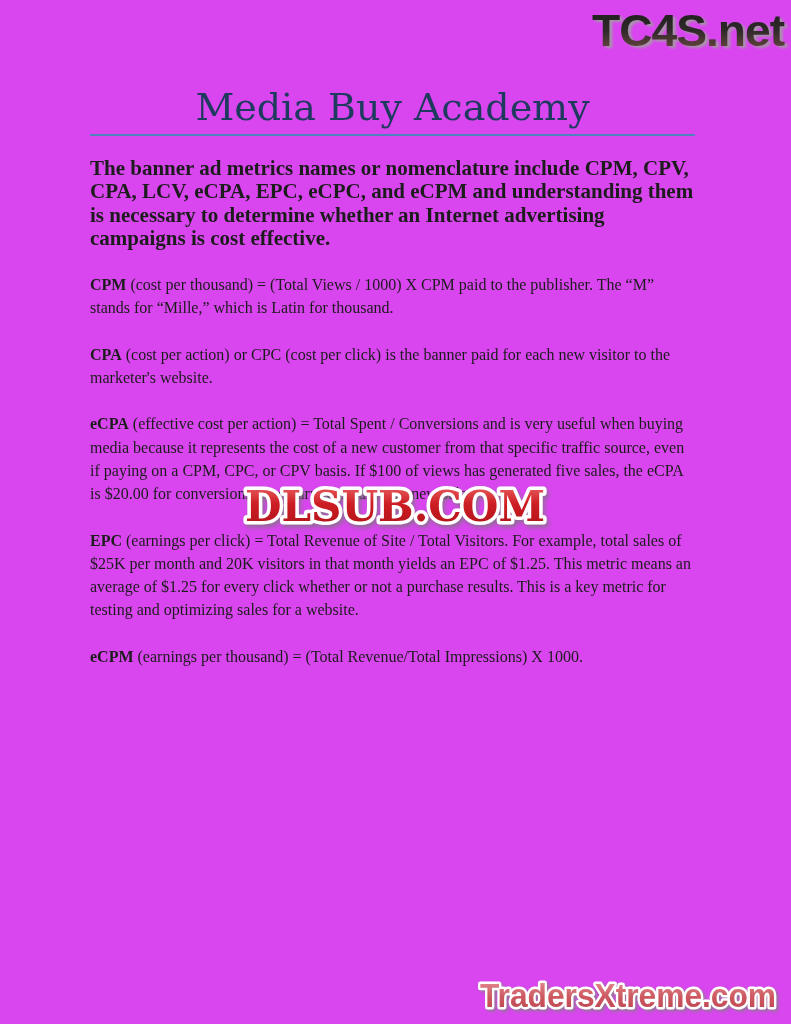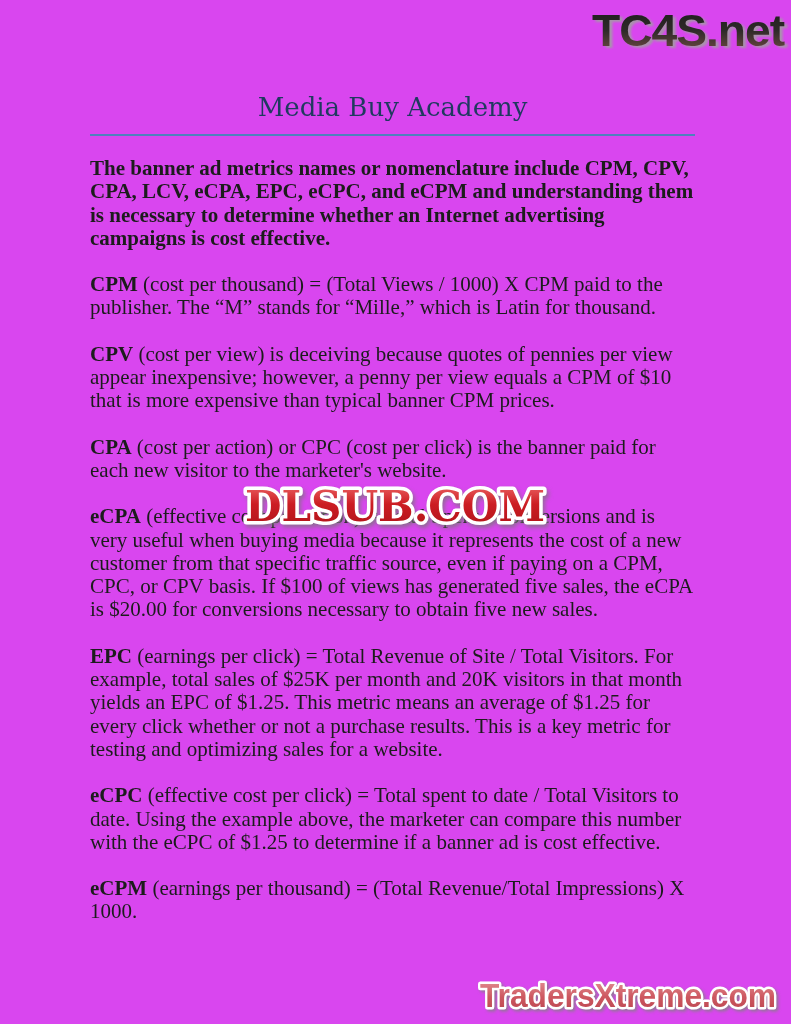--- a/index.html
+++ b/index.html
@@ -29,36 +29,36 @@
   .content {
     position: absolute;
     left: 90px;
     top: 0;
     width: 605px;
     padding-top: 88px;
   }
   .page-title {
     font-family: "DejaVu Serif", serif;
     font-weight: normal;
-    font-size: 26px;
+    font-size: 38px;
     line-height: 38px;
     color: #1f3a5f;
     text-align: center;
     margin: 0 0 21px 0;
     padding-bottom: 8px;
     border-bottom: 2px solid #4f81bd;
   }
   .intro {
     font-weight: bold;
     font-size: 21px;
     line-height: 23.3px;
     margin: 0 0 23px 0;
   }
   .body-p {
-    font-size: 21px;
+    font-size: 16px;
     line-height: 23.3px;
     margin: 0 0 23px 0;
   }
   .body-p .term { font-weight: bold; }
   
   .wm-dlsub {
     position: absolute;
     left: 236px;
     top: 480px;
     filter: drop-shadow(2px 3px 2px rgba(120,120,120,0.75));
@@ -106,29 +106,27 @@
   </svg>
 
   <div class="content">
 
     <h1 class="page-title">Media Buy Academy</h1>
 
     <p class="intro">The banner ad metrics names or nomenclature include CPM, CPV, CPA, LCV, eCPA, EPC, eCPC, and eCPM and understanding them is necessary to determine whether an Internet advertising campaigns is cost effective.</p>
 
     <p class="body-p"><span class="term">CPM</span><span> (cost per thousand) = (Total Views / 1000) X CPM paid to the publisher. The “M” stands for “Mille,” which is Latin for thousand.</span></p>
 
-    <p class="body-p"><span class="term">CPV</span><span> (cost per view) is deceiving because quotes of pennies per view appear inexpensive; however, a penny per view equals a CPM of $10 that is more expensive than typical banner CPM prices.</span></p>
 
     <p class="body-p"><span class="term">CPA</span><span> (cost per action) or CPC (cost per click) is the banner paid for each new visitor to the marketer's website.</span></p>
 
     <p class="body-p"><span class="term">eCPA</span><span> (effective cost per action) = Total Spent / Conversions and is very useful when buying media because it represents the cost of a new customer from that specific traffic source, even if paying on a CPM, CPC, or CPV basis. If $100 of views has generated five sales, the eCPA is $20.00 for conversions necessary to obtain five new sales.</span></p>
 
     <p class="body-p"><span class="term">EPC</span><span> (earnings per click) = Total Revenue of Site / Total Visitors. For example, total sales of $25K per month and 20K visitors in that month yields an EPC of $1.25. This metric means an average of $1.25 for every click whether or not a purchase results. This is a key metric for testing and optimizing sales for a website.</span></p>
 
-    <p class="body-p"><span class="term">eCPC</span><span> (effective cost per click) = Total spent to date / Total Visitors to date. Using the example above, the marketer can compare this number with the eCPC of $1.25 to determine if a banner ad is cost effective.</span></p>
 
     <p class="body-p"><span class="term">eCPM</span><span> (earnings per thousand) = (Total Revenue/Total Impressions) X 1000.</span></p>
 
   </div>
 
   <svg class="wm-dlsub" width="318" height="56" viewBox="0 0 318 56">
     <defs>
       <linearGradient id="grad-dlsub" x1="0" y1="0" x2="0" y2="1">
         <stop offset="0%" stop-color="#ef6a6a"></stop>
         <stop offset="45%" stop-color="#cc1d23"></stop>

